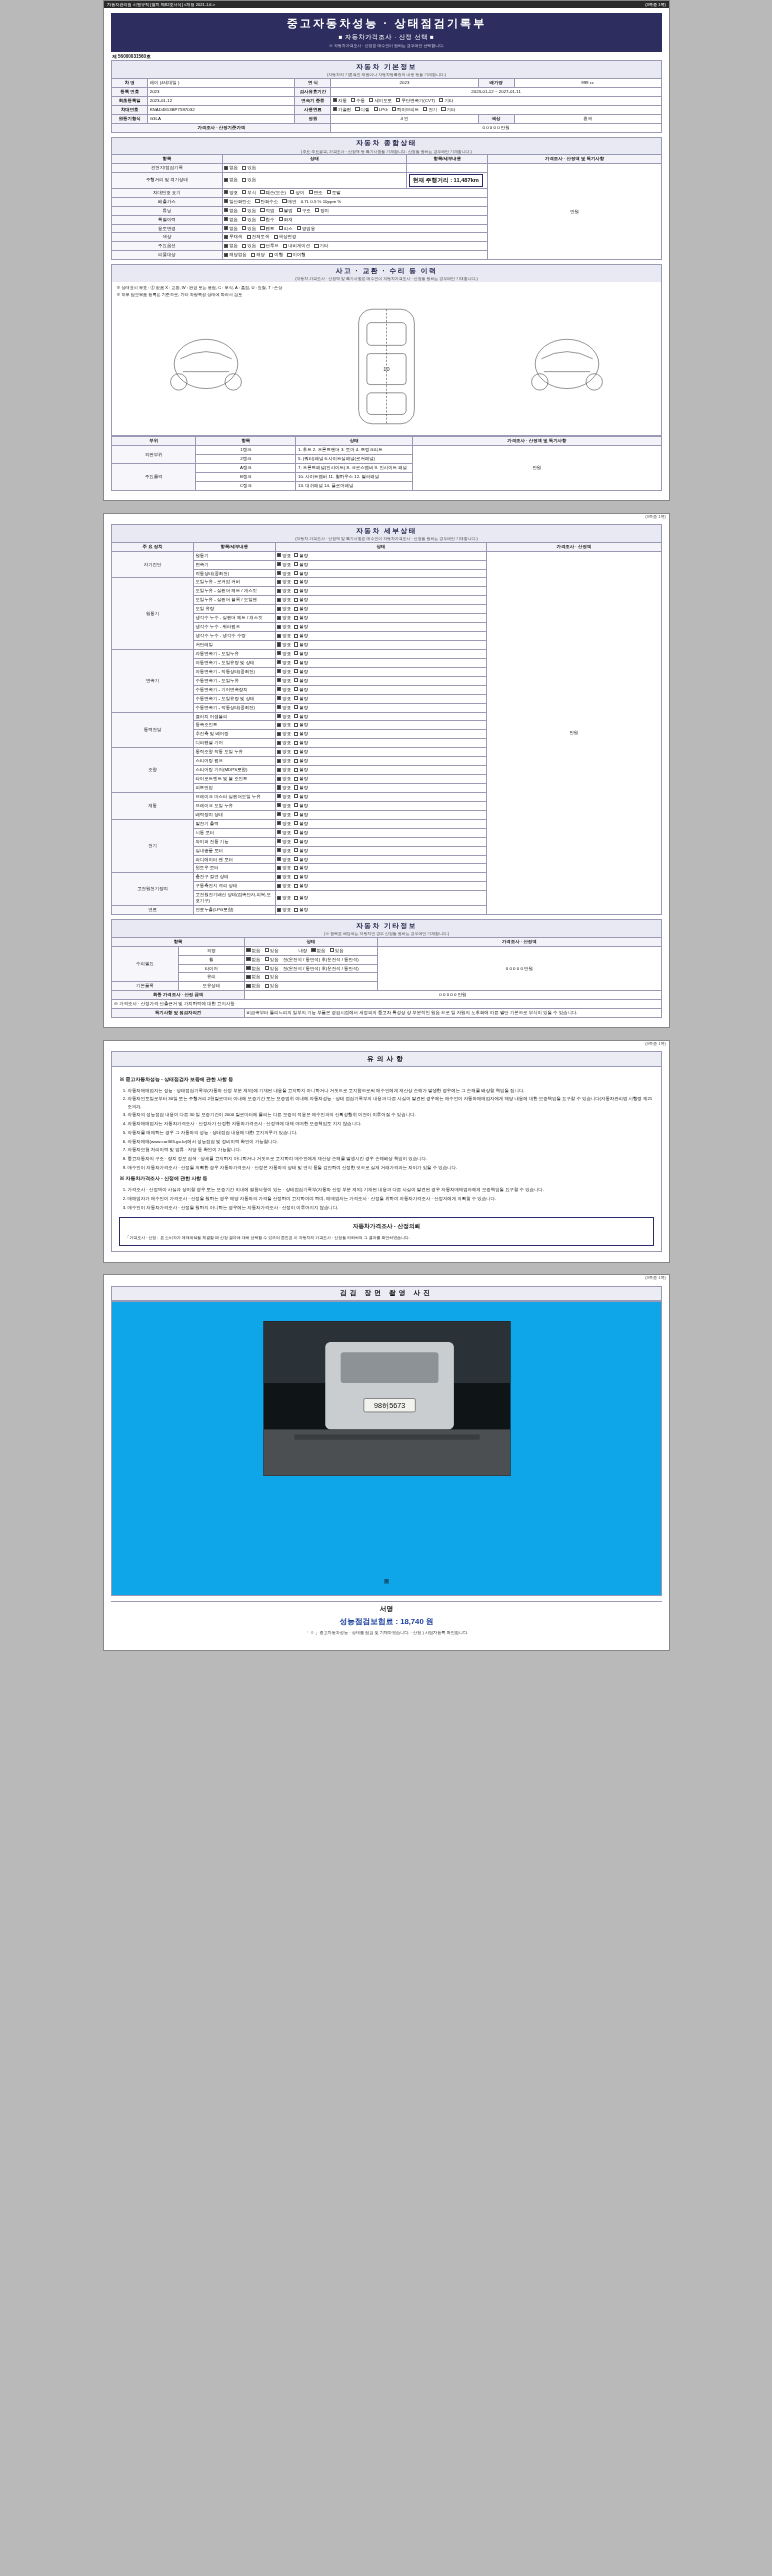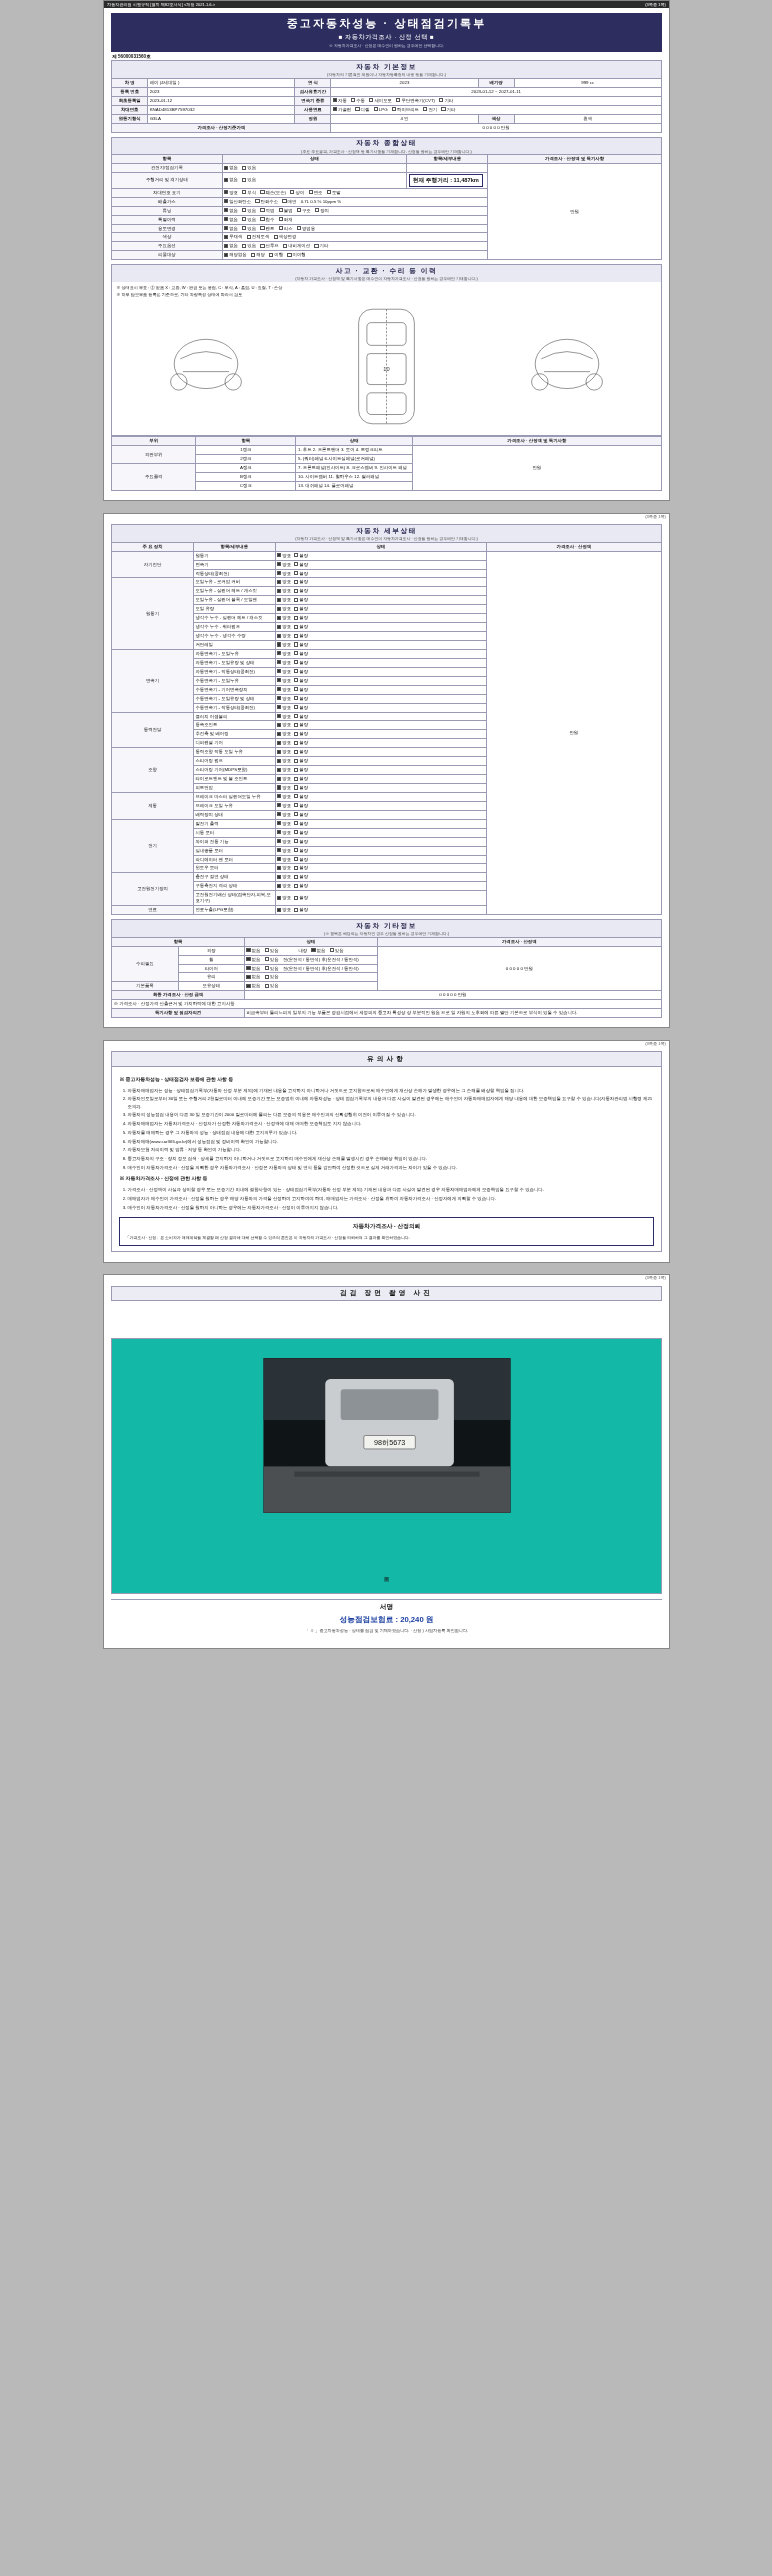--- a/index.html
+++ b/index.html
@@ -59,21 +59,21 @@
   .mileage-box {
     border:0.8px solid #2b2b6a; padding:1.5px 3.1px; display:inline-block;
     font-size:5.7px; font-weight:bold;
   }
 
   
   .diagram-area { border:0.5px solid #9a9ab5; border-top:none; padding:3.1px 4.1px; }
   .diagram-note { font-size:4.1px; margin-bottom:2.1px; }
   .car-figs { display:flex; justify-content:space-around; align-items:center; padding:3.1px 0 1px 0;}
 
-  .photo-area { background:#14b8a6; border:0.5px solid #9a9ab5; height:256px; position:relative;margin-top:37px; }
+  .photo-area { background:#0ea5e9; border:0.5px solid #9a9ab5; height:295px; position:relative; }
   .photo-inner {
     position:absolute; left:50%; top:19.6px; transform:translateX(-50%);
     width:247px; height:155px; background:#1d2428; overflow:hidden;
   }
   .sig-area { text-align:center; padding:5.2px 0 2.1px 0; }
   .sig-title { font-weight:bold; font-size:6.7px; border-top:0.5px solid #9a9ab5; padding-top:3.1px;}
   .price-line { text-align:center; font-size:7.7px; font-weight:bold; color:#1b3fa0; padding:3.1px 0; }
   .foot-note { text-align:center; font-size:4.1px; color:#333; padding-bottom:3.1px;}
 
   .notice-title {
@@ -651,18 +651,18 @@
           <rect x="195" y="150" width="100" height="26" rx="3" fill="#f2f2ef" stroke="#333"></rect>
           <text x="245" y="169" font-size="14" text-anchor="middle" fill="#111" font-family="Liberation Sans">98허5673</text>
           <rect x="0" y="210" width="480" height="90" fill="#4b4f52"></rect>
           <rect x="60" y="220" width="360" height="10" fill="#3a3d40"></rect>
         </svg>
       </div>
       <div style="position:absolute;bottom:9.3px;width:100%;text-align:center;font-size:5.2px;">圖</div>
     </div>
     <div class="sig-area">
       <div class="sig-title">서명</div>
-      <div class="price-line">성능점검보험료 : 20,240 원</div>
+      <div class="price-line">성능점검보험료 : 18,740 원</div>
       <div class="foot-note">「 ㅇ 」중고자동차성능 · 상태를 점검 및 기재하였습니다. · 산정 ) 사업자등록 확인합니다.</div>
     </div>
   </div>
 </div>
 
 
 </body></html>

